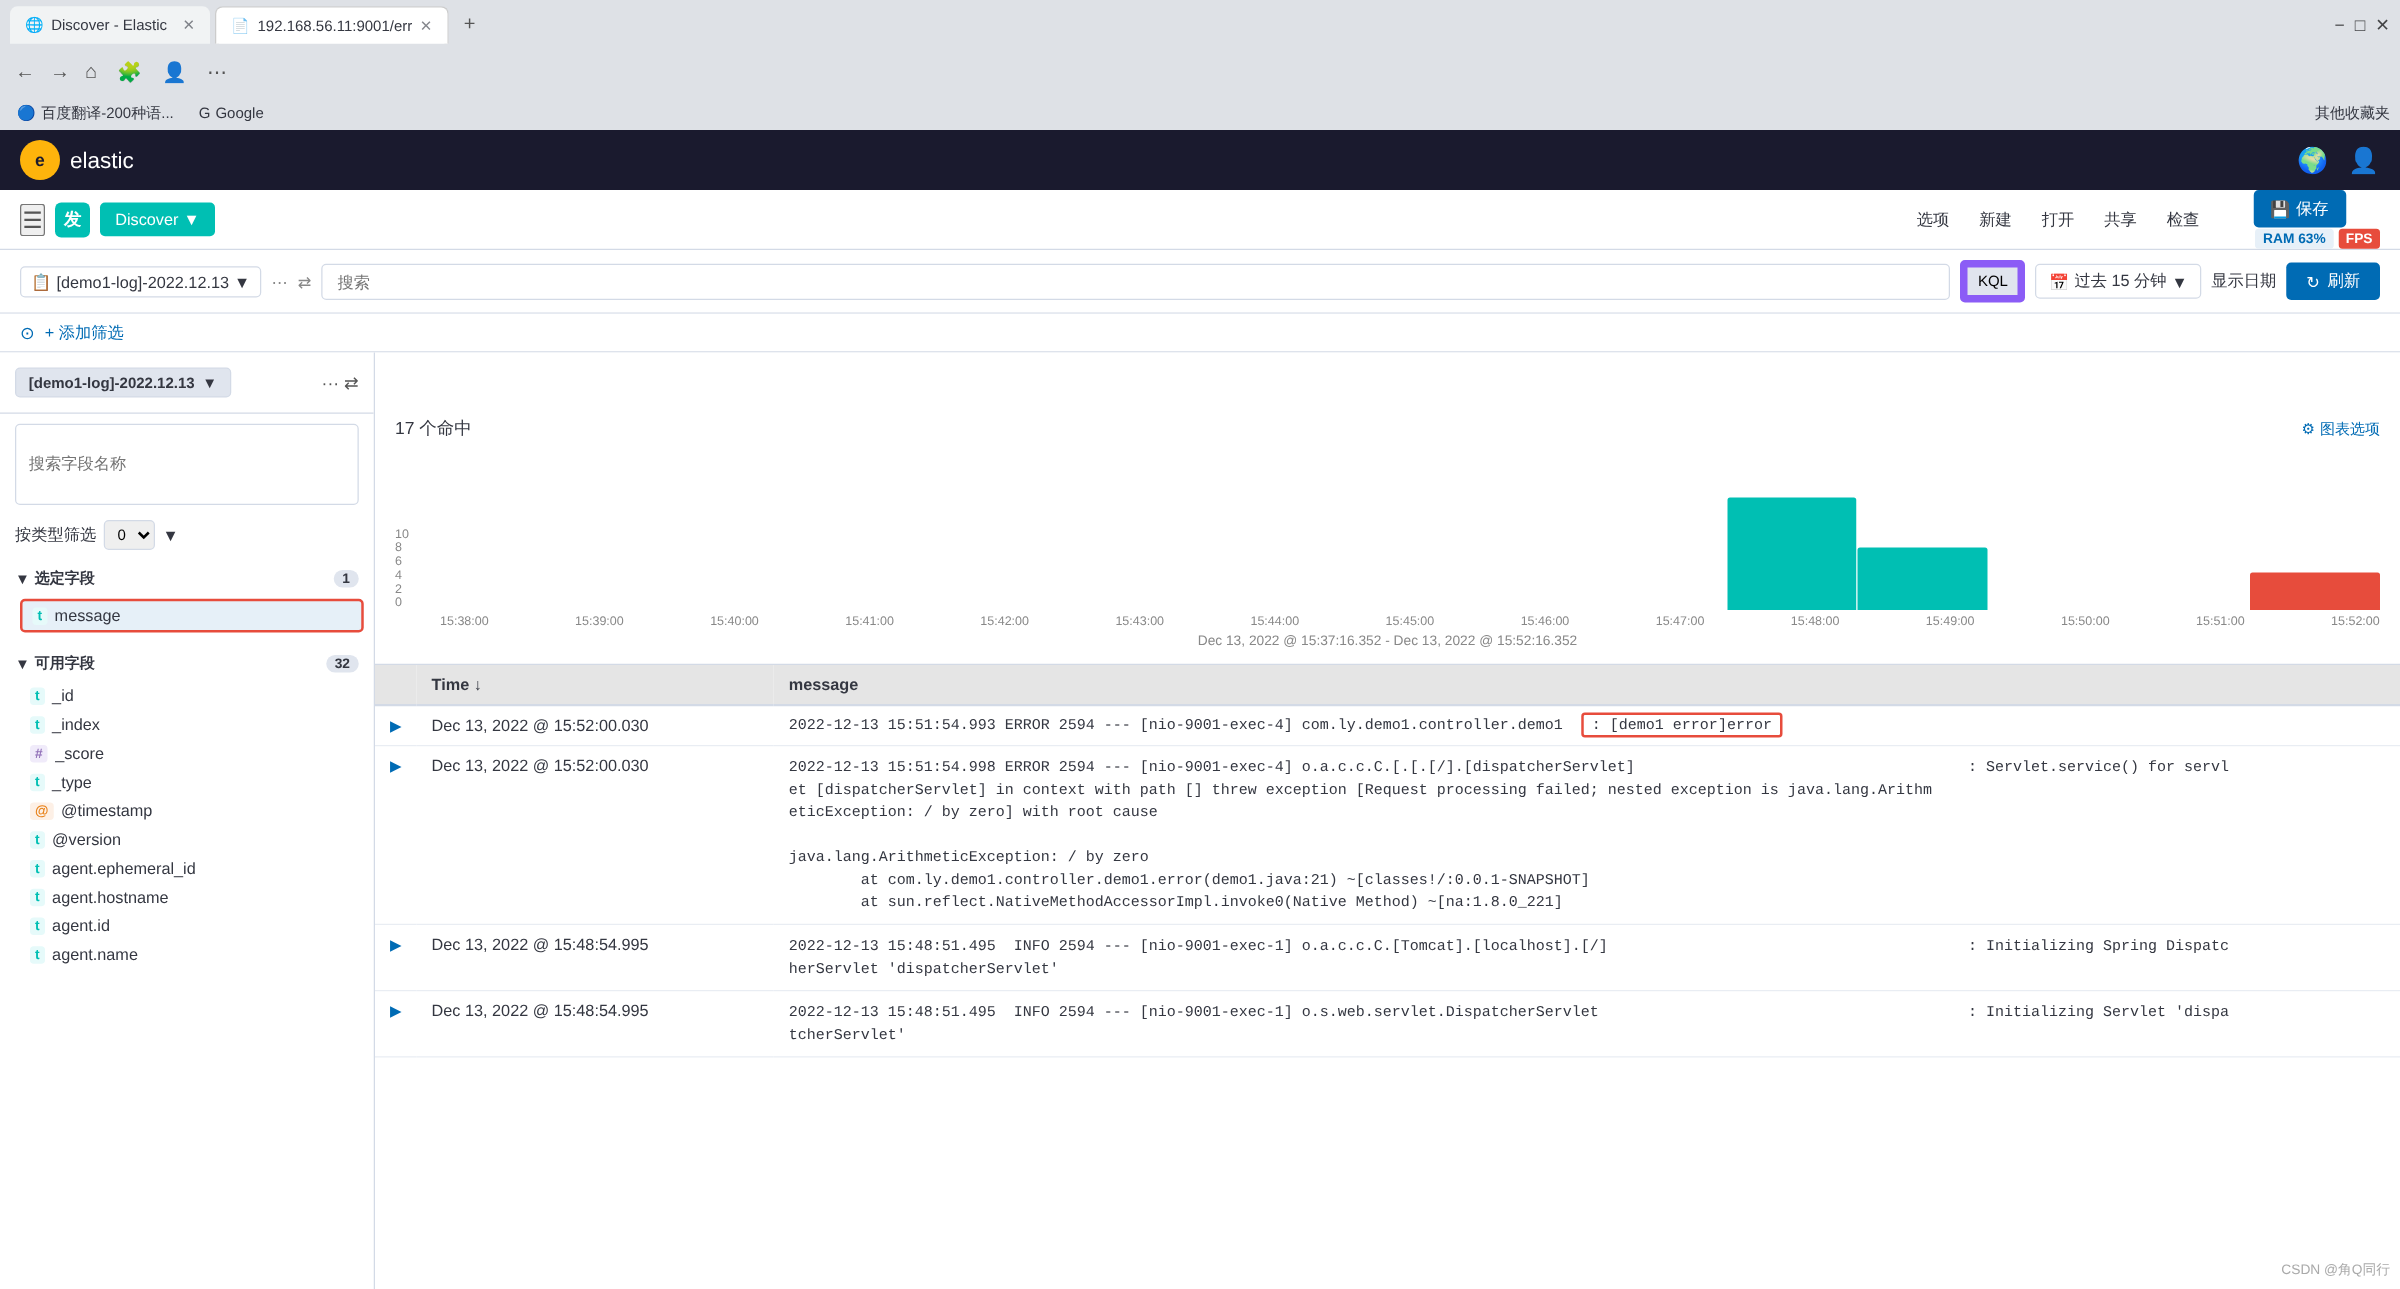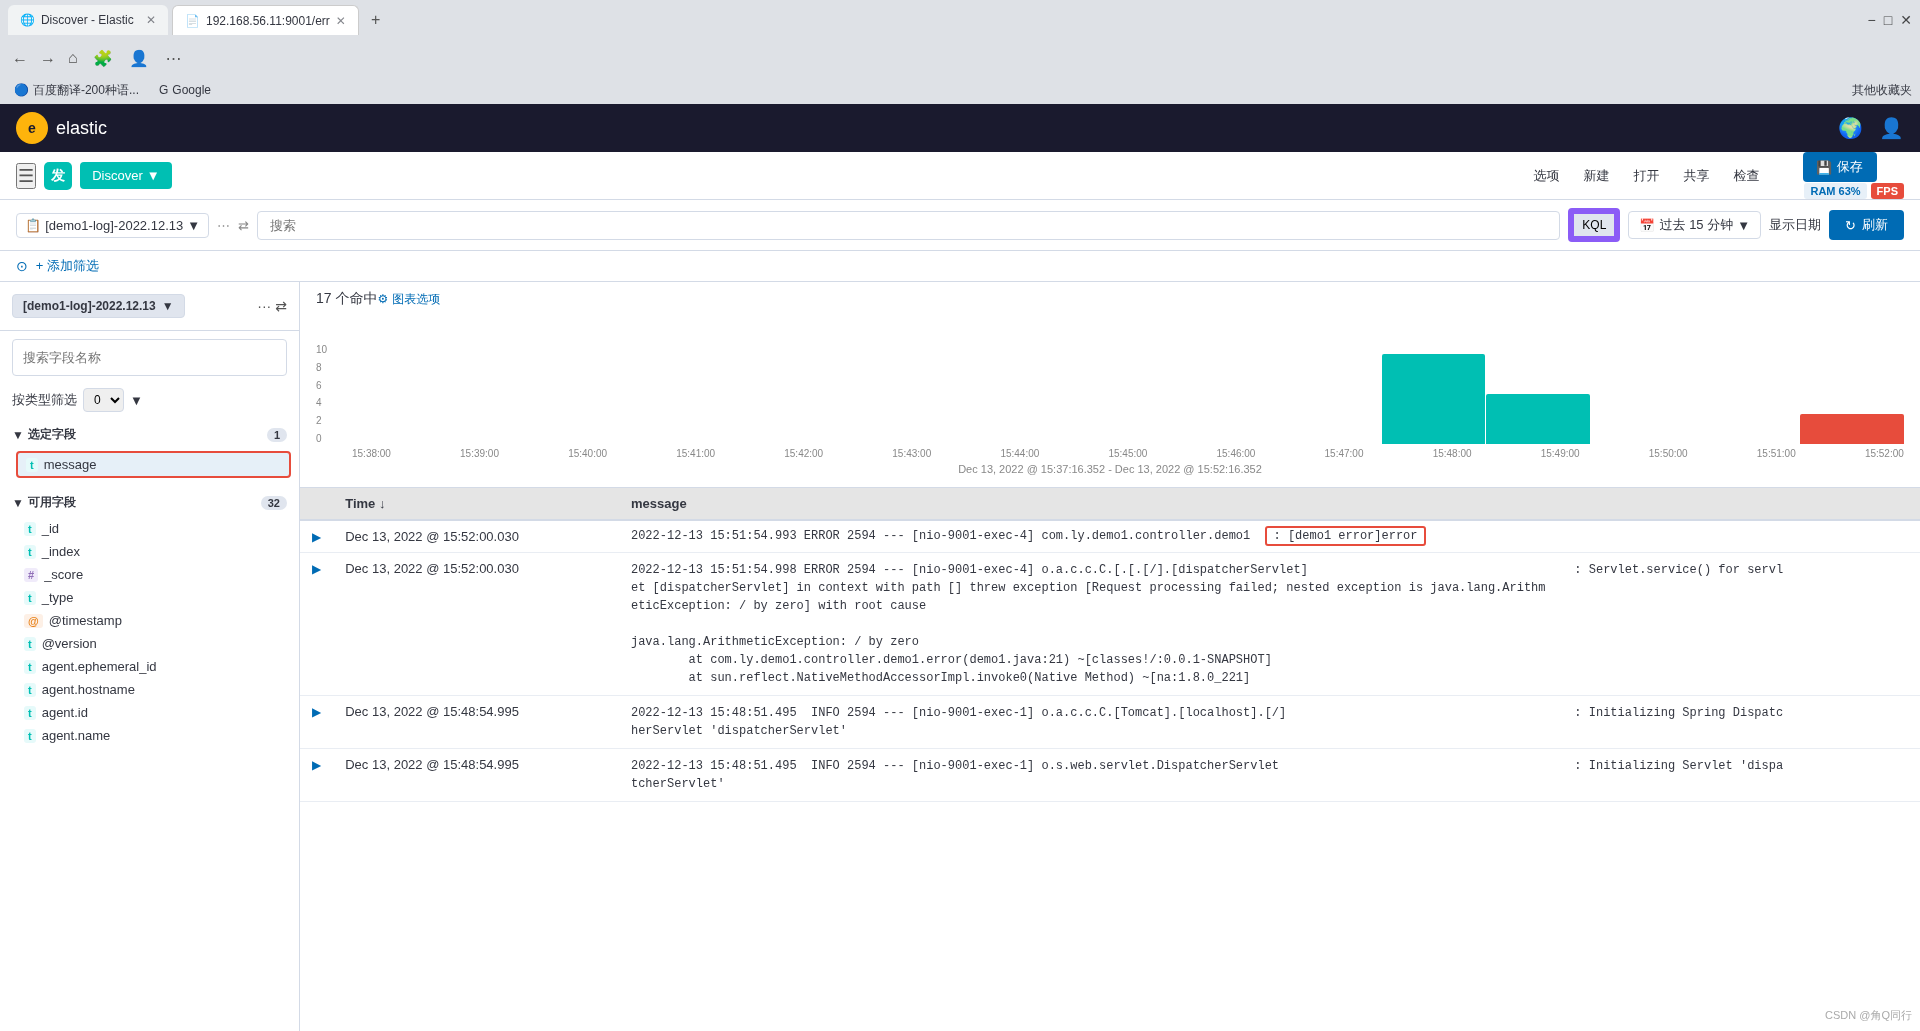--- a/index.html
+++ b/index.html
@@ -61,42 +61,42 @@
 
     
     .main-content { display: flex; height: calc(100vh - 240px); }
 
     
     .sidebar { width: 300px; min-width: 300px; background: #fff; border-right: 1px solid #d3dae6; overflow-y: auto; }
     .sidebar-header { padding: 12px; display: flex; align-items: center; gap: 8px; border-bottom: 1px solid #d3dae6; }
     .index-badge { background: #e0e5ee; border: 1px solid #d3dae6; border-radius: 4px; padding: 4px 10px; font-size: 12px; font-weight: bold; display: flex; align-items: center; gap: 6px; cursor: pointer; }
     .sidebar-icons { display: flex; gap: 4px; margin-left: auto; }
     .sidebar-icon-btn { background: none; border: none; cursor: pointer; color: #555; font-size: 14px; }
-    .hits-count { padding: 8px 16px; font-size: 14px; color: #343741; display: flex; align-items: center; justify-content: flex-start; }
+    .hits-count { padding: 8px 16px; font-size: 14px; color: #343741; display: flex; align-items: center; justify-content: space-between; margin-top: 44px; }
     .chart-options { color: #006bb4; font-size: 12px; cursor: pointer; display: flex; align-items: center; gap: 4px; }
     .field-search { padding: 8px 12px; }
-    .field-search input { width: 100%; padding: 10px 10px; border: 1px solid #d3dae6; border-radius: 4px; font-size: 13px; }
+    .field-search input { width: 100%; padding: 24px 10px; border: 1px solid #d3dae6; border-radius: 4px; font-size: 13px; font-family: Liberation Mono, monospace; }
     .field-filter { padding: 4px 12px; display: flex; align-items: center; gap: 6px; }
     .field-filter select { border: 1px solid #d3dae6; border-radius: 4px; padding: 3px 6px; font-size: 12px; }
     .field-section { padding: 4px 0; }
     .field-section-header { padding: 6px 12px; display: flex; align-items: center; gap: 4px; font-size: 12px; font-weight: 600; color: #343741; cursor: pointer; }
     .field-section-count { margin-left: auto; background: #e0e5ee; border-radius: 10px; padding: 1px 7px; font-size: 11px; }
     .field-item { padding: 4px 12px 4px 24px; display: flex; align-items: center; gap: 6px; font-size: 13px; cursor: pointer; }
     .field-item.selected { background: #e6f0f8; border: 2px solid #e74c3c; border-radius: 4px; margin: 2px 8px 2px 16px; padding: 4px 8px; }
     .field-type-t { color: #00bfb3; font-size: 11px; font-weight: bold; background: #e6fafa; border-radius: 3px; padding: 1px 4px; }
     .field-type-hash { color: #9170b8; font-size: 11px; font-weight: bold; background: #f0ebfa; border-radius: 3px; padding: 1px 4px; }
     .field-type-at { color: #e8821a; font-size: 11px; font-weight: bold; background: #fdf0e6; border-radius: 3px; padding: 1px 4px; }
 
     
     .data-area { flex: 1; overflow: auto; background: #fff; display: flex; flex-direction: column; }
 
     
     .chart-container { padding: 8px 16px; border-bottom: 1px solid #d3dae6; }
     .chart-area { height: 120px; position: relative; display: flex; align-items: flex-end; gap: 0; }
-    .chart-y-axis { display: flex; flex-direction: column; justify-content: space-between; height: 100px; padding-right: 8px; font-size: 10px; color: #888; margin-top: 18px; }
+    .chart-y-axis { display: flex; flex-direction: column; justify-content: flex-end; height: 100px; padding-right: 8px; font-size: 10px; color: #888; margin-top: 18px; }
     .chart-bars { flex: 1; display: flex; align-items: flex-end; gap: 2px; height: 100px; }
     .chart-x-labels { display: flex; justify-content: space-between; font-size: 10px; color: #888; padding: 4px 0 0 36px; }
     .chart-date-range { text-align: center; font-size: 11px; color: #888; padding: 4px 0; }
 
     
     .table-container { flex: 1; overflow: auto; }
     table { width: 100%; border-collapse: collapse; font-size: 13px; }
     thead th { padding: 8px 12px; text-align: left; border-bottom: 2px solid #d3dae6; font-weight: 600; background: #e5e5e5; color: #343741; position: sticky; top: 0; z-index: 1; }
     tbody tr { border-bottom: 1px solid #e9edf3; }
     td { padding: 8px 12px; vertical-align: top; }

